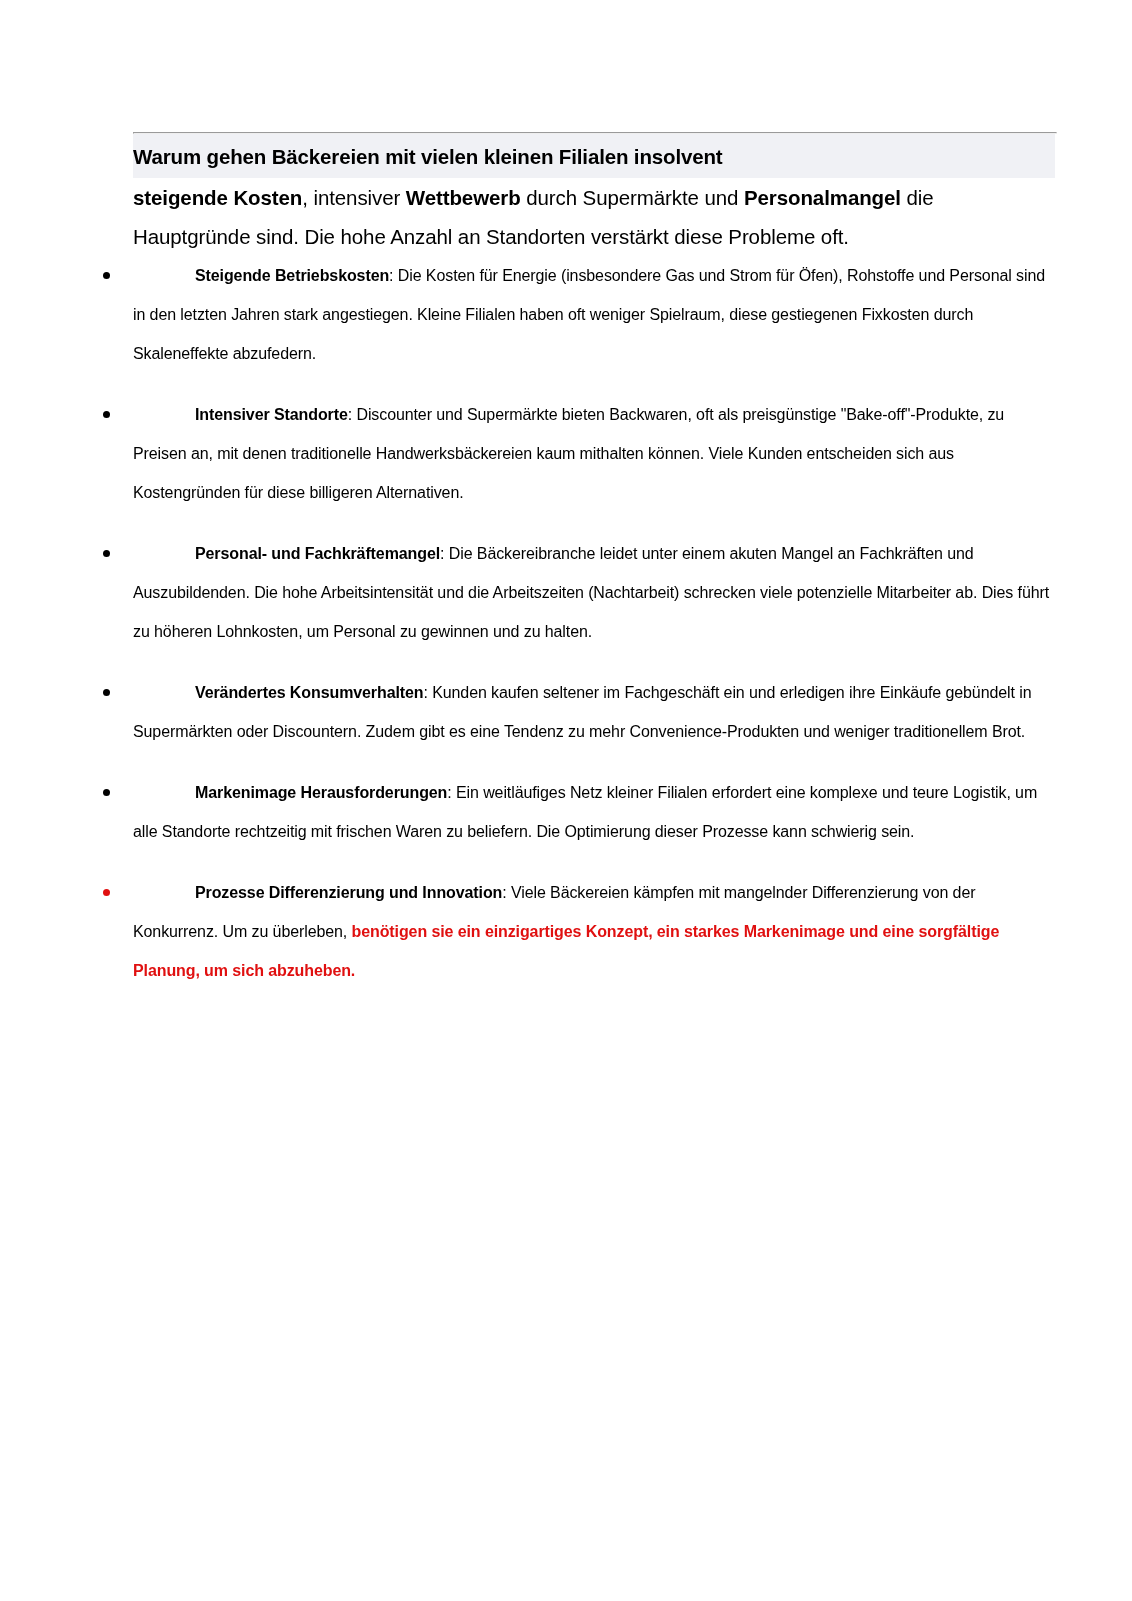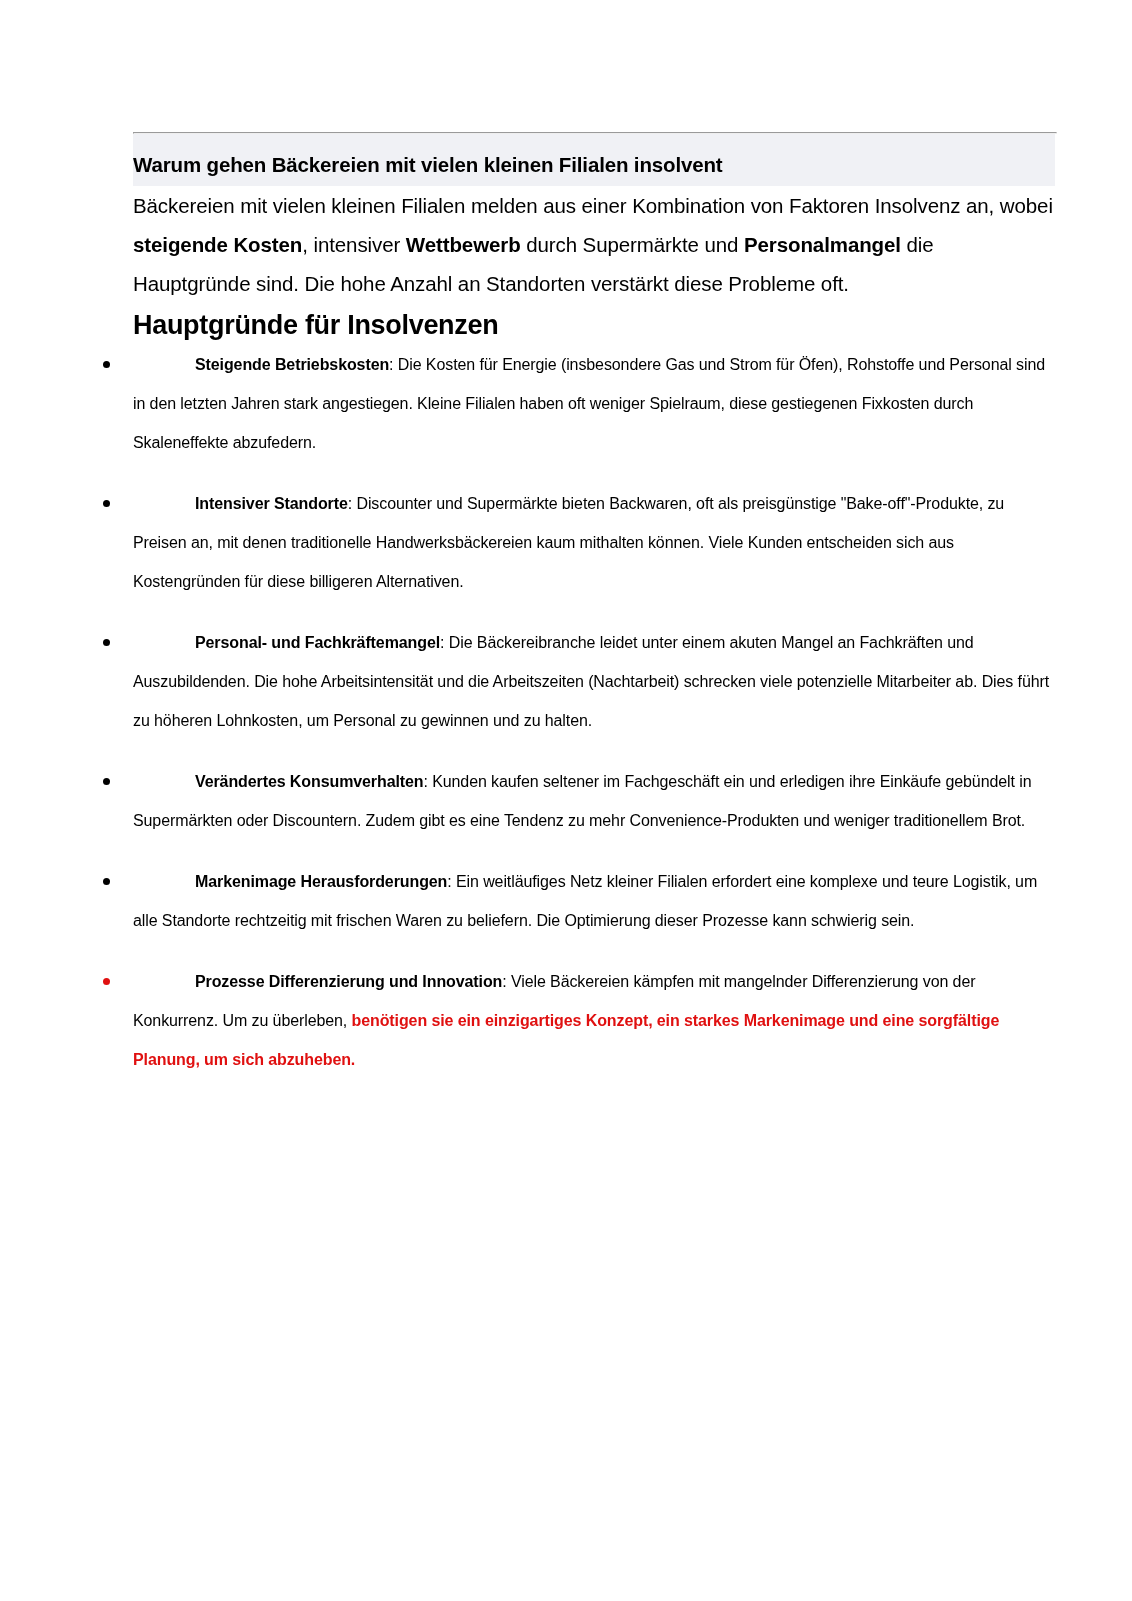--- a/index.html
+++ b/index.html
@@ -39,21 +39,21 @@
     margin: 0;
   }
 
   
   .banner-heading {
     background: #f0f1f5;
     font-size: 20.5px;
     font-weight: bold;
     line-height: 1.5;
     letter-spacing: -0.15px;
-    padding: 16px 0 5px 0;
+    padding: 8px 0 5px 0;
     margin: 0;
     white-space: nowrap;
   }
 
   p.body-text {
     font-size: 20.5px;
     line-height: 39px;
     margin: 0;
     letter-spacing: -0.1px;
     text-align: left;
@@ -115,27 +115,23 @@
 </head>
 <body>
 
 <div class="page">
   <div class="content">
 
     <hr class="top-rule">
 
     <h1 class="banner-heading">Warum gehen Bäckereien mit vielen kleinen Filialen insolvent</h1>
 
-    <p class="body-text">
-      <span>Bäckereien mit vielen kleinen Filialen melden aus einer Kombination von Faktoren Insolvenz an, wobei</span>
-    </p>
 
     <p class="body-text"><b>steigende Kosten</b><span>, intensiver </span><b>Wettbewerb</b><span> durch Supermärkte und </span><b>Personalmangel</b><span> die Hauptgründe sind. Die hohe Anzahl an Standorten verstärkt diese Probleme oft.</span></p>
 
-    <h2 class="section-heading">Hauptgründe für Insolvenzen</h2>
 
     <ul class="reasons">
 
       <li>
         <span class="bullet" style="background: rgb(0, 0, 0);"></span><b>Steigende Betriebskosten</b><span>: </span><span>Die Kosten für Energie (insbesondere Gas und Strom für Öfen), Rohstoffe und Personal sind in den letzten Jahren stark angestiegen. Kleine Filialen haben oft weniger Spielraum, diese gestiegenen Fixkosten durch Skaleneffekte abzufedern.</span>
       </li>
 
       <li>
         <span class="bullet" style="background: rgb(0, 0, 0);"></span><b>Intensiver Standorte</b><span>: </span><span>Discounter und Supermärkte bieten Backwaren, oft als preisgünstige "Bake-off"-Produkte, zu Preisen an, mit denen traditionelle Handwerksbäckereien kaum mithalten können. Viele Kunden entscheiden sich aus Kostengründen für diese billigeren Alternativen.</span>
       </li>

